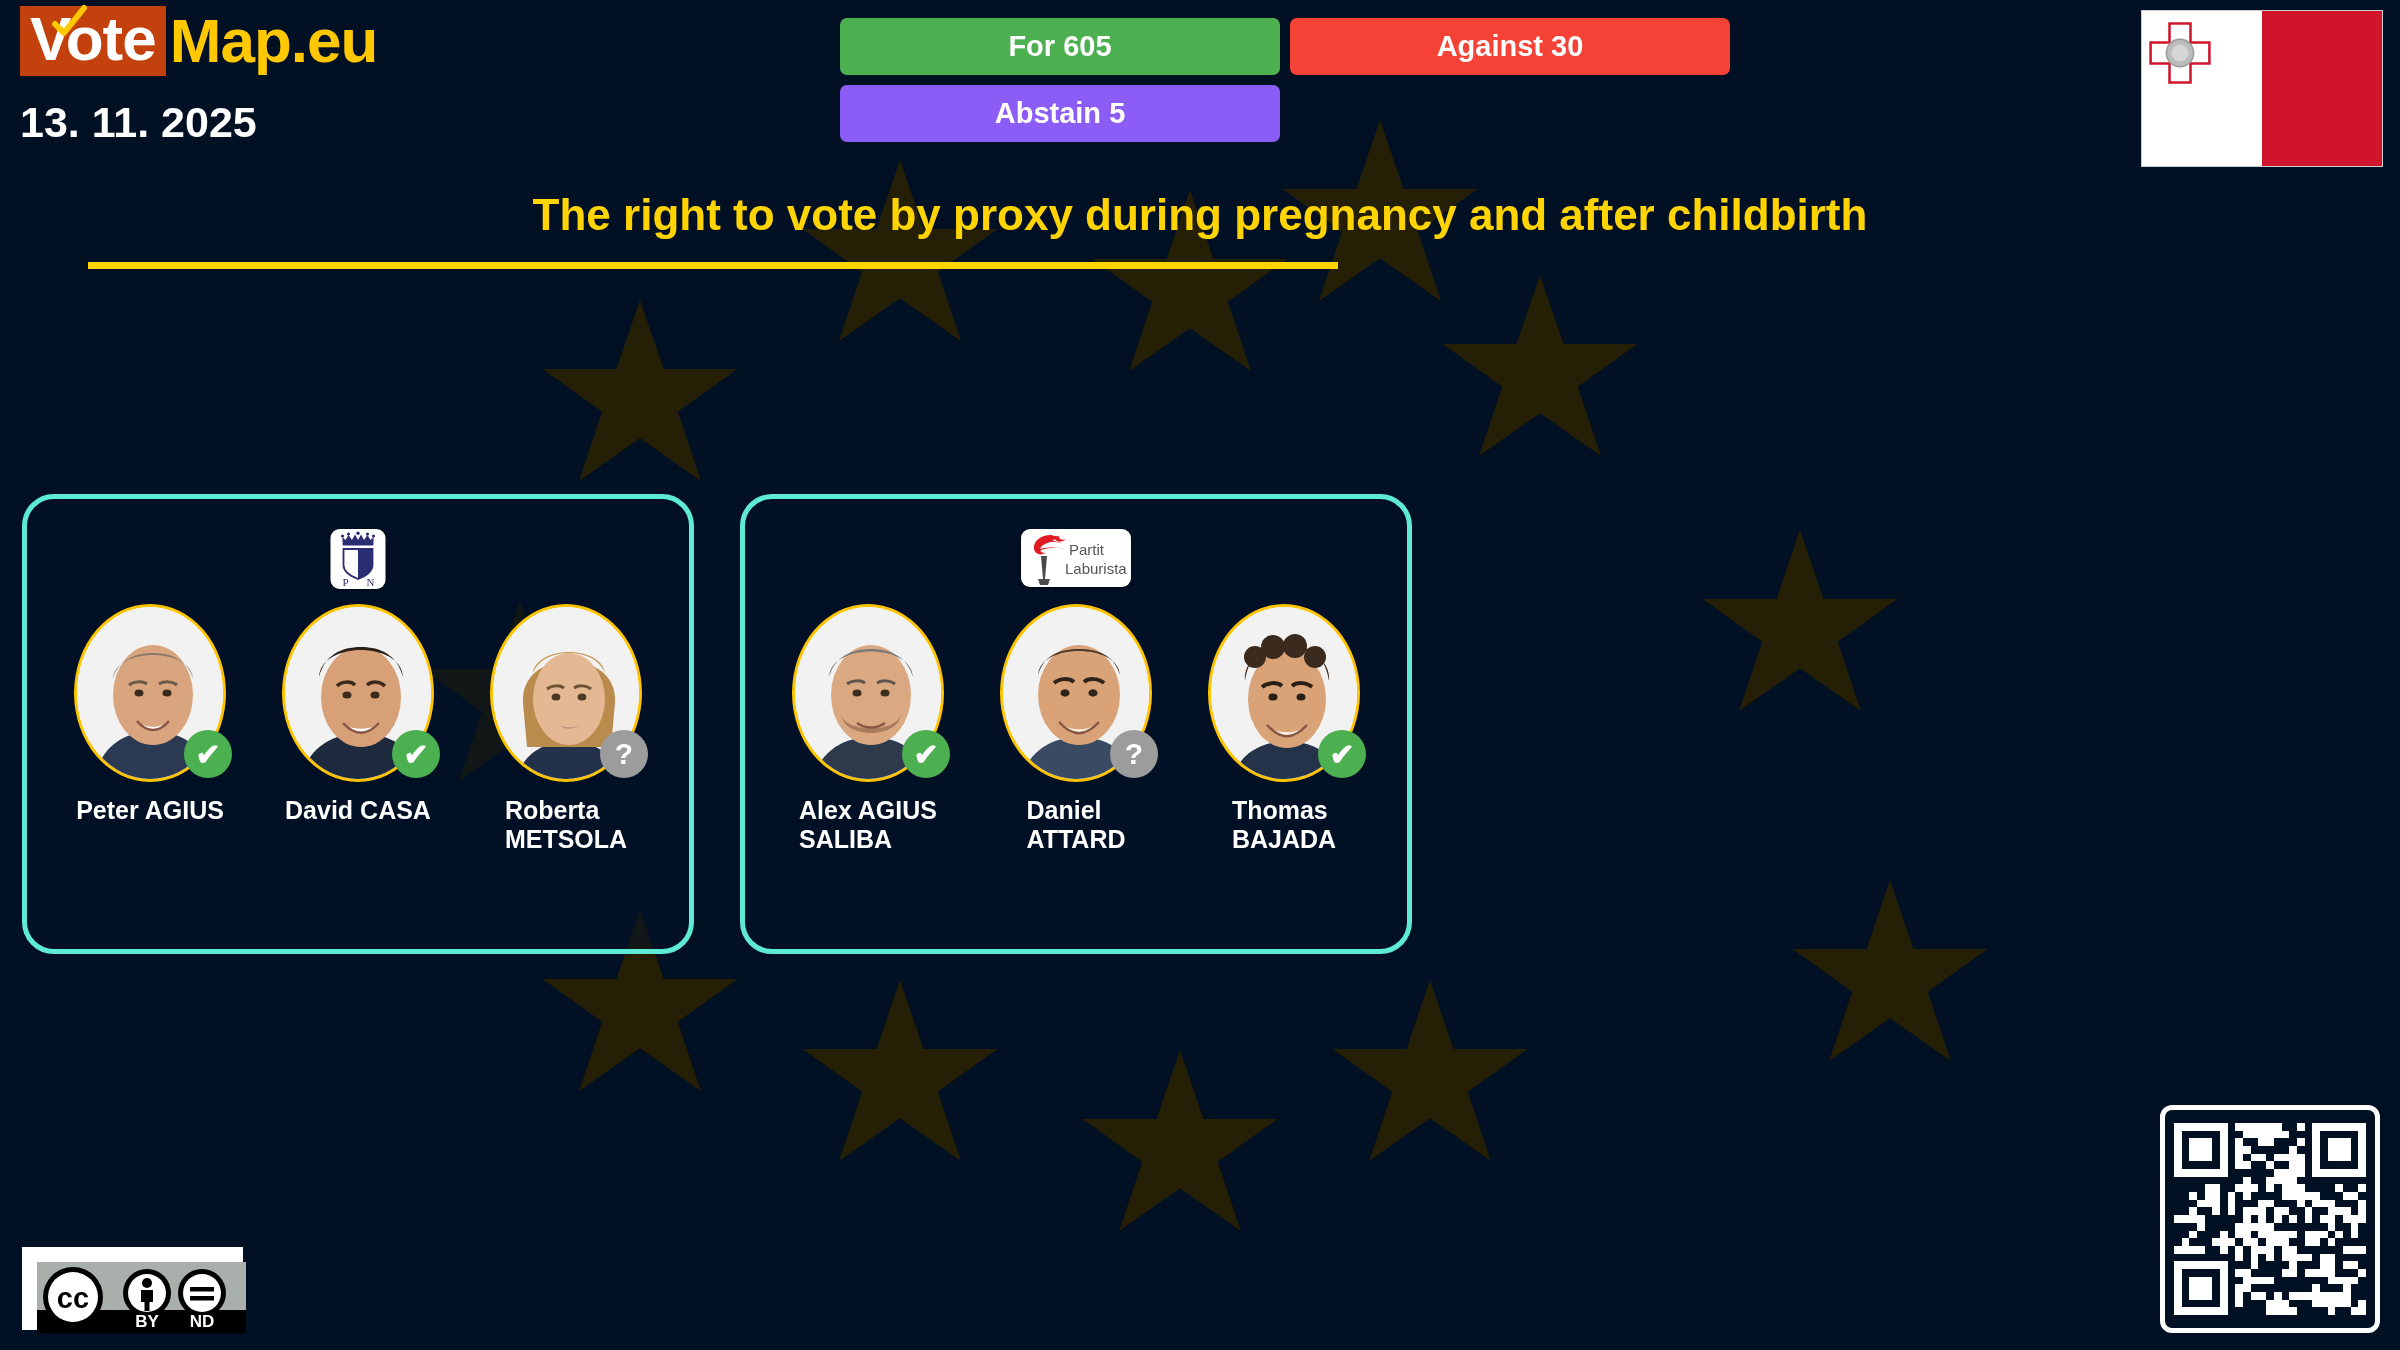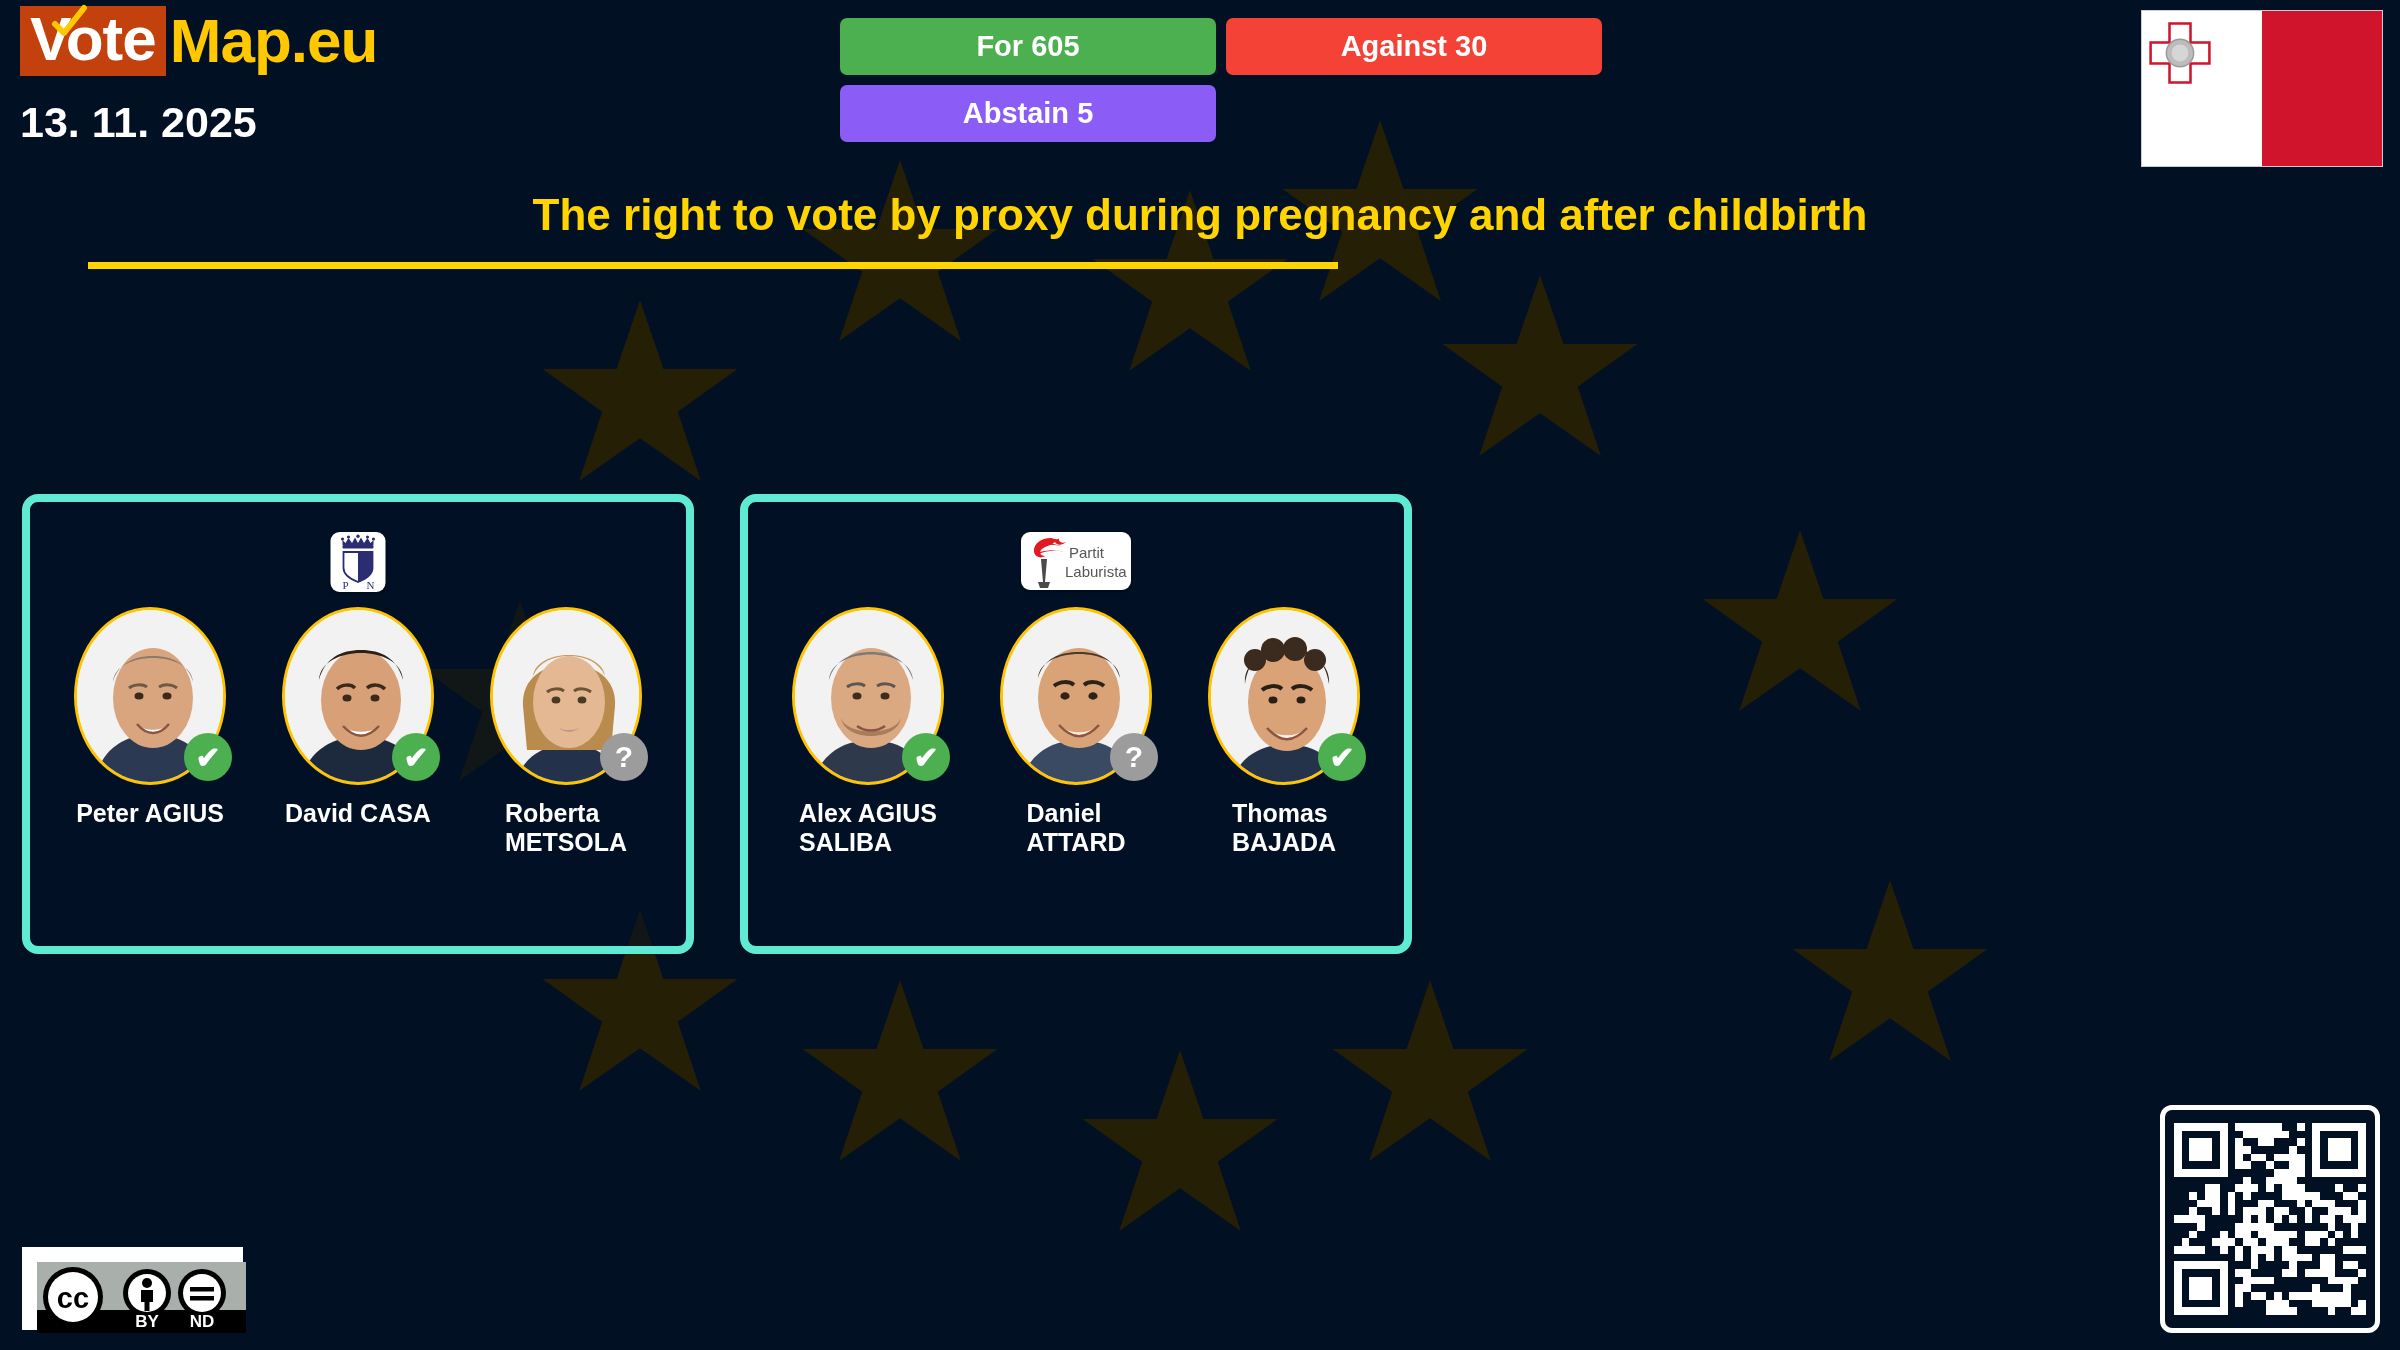--- a/index.html
+++ b/index.html
@@ -36,21 +36,21 @@
   }
 
   .datetext{
     position:absolute;left:20px;top:98px;
     font-size:43px;font-weight:bold;color:#ffffff;letter-spacing:0px;
   }
 
   .vote-buttons{position:absolute;left:840px;top:18px;width:890px;}
   .vote-row{display:flex;gap:10px;margin-bottom:10px;}
   .vote-btn{
-    width:376px;height:57px;border-radius:7px;
+    width:440px;height:57px;border-radius:7px;
     display:flex;align-items:center;justify-content:center;
     color:#ffffff;font-size:29px;font-weight:bold;
     border:none;box-sizing:border-box;
   }
   .vb-for{background:#4CAF50;}
   .vb-against{background:#F44336;}
   .vb-abstain{background:#8b5cf6;}
   .vb-didnot{background:#9E9E9E;}
 
   .flag{
@@ -68,21 +68,21 @@
   }
   .title-rule{
     position:absolute;top:262px;left:88px;width:1250px;height:7px;
     background:#FFD400;z-index:5;
   }
 
   
   .cards{position:absolute;top:494px;left:0;width:2400px;z-index:5;}
   .party-card{
     position:absolute;
-    border:8px solid #5eead4;border-radius:16px;
+    border:5px solid #5eead4;border-radius:32px;
     box-sizing:border-box;
     background:rgba(2,16,36,0.55);
   }
   #card-0{left:22px;top:0;width:672px;height:460px;}
   #card-1{left:740px;top:0;width:672px;height:460px;}
 
   .party-logo{
     position:absolute;top:30px;left:50%;transform:translateX(-50%);
     background:#ffffff;border-radius:9px;
     display:flex;align-items:center;justify-content:center;

